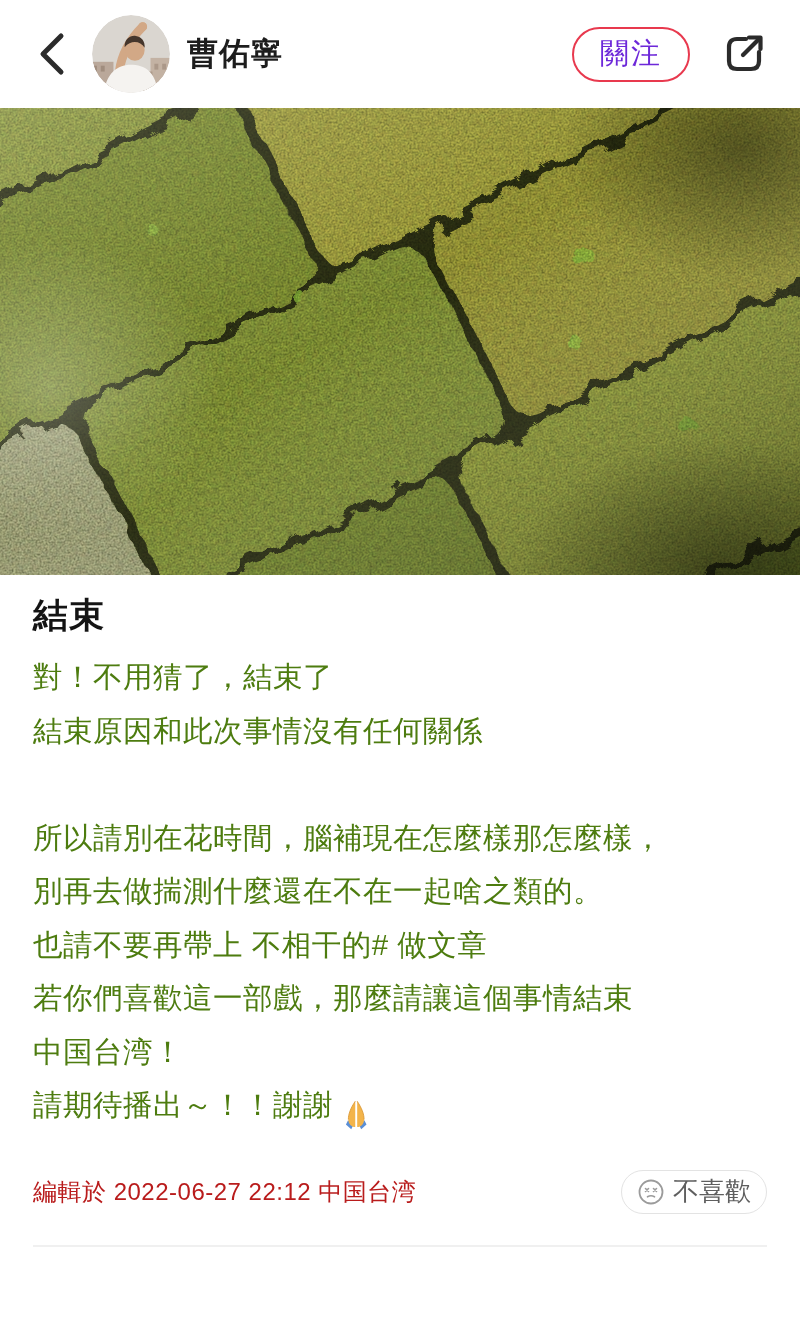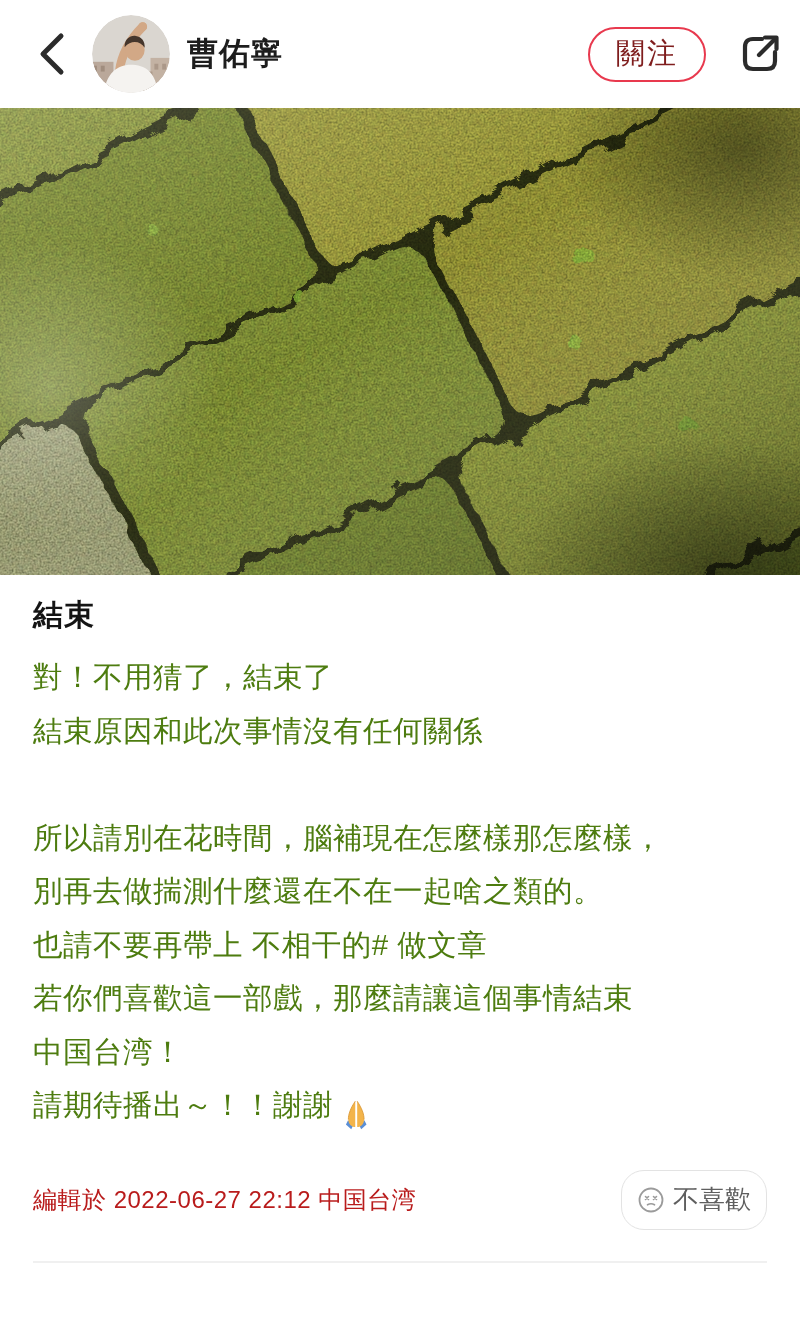--- a/index.html
+++ b/index.html
@@ -3,48 +3,48 @@
 <meta charset="utf-8">
 <style>
   * { box-sizing: border-box; }
   html,body { margin:0; padding:0; }
   body {
     width:800px; height:1328px; background:#ffffff; overflow:hidden;
     font-family:"Liberation Sans", sans-serif; position:relative;
   }
 
   
-  .header { display:flex; align-items:center; height:108px; padding:0 17px 0 36px; background:#fff; }
+  .header { display:flex; align-items:center; height:108px; padding:0 33px 0 36px; background:#fff; }
   .back-icon { width:30px; height:44px; flex:0 0 auto; cursor:pointer; }
   .avatar { width:78px; height:78px; border-radius:50%; overflow:hidden; margin-left:26px; flex:0 0 auto; }
   .avatar svg { display:block; }
   .username { margin-left:17px; font-size:31px; font-weight:600; color:#1d1d1d; letter-spacing:1px; white-space:nowrap; }
   .follow-btn {
     margin-left:auto; min-width:118px; height:55px; border:2.5px solid #e8394e; border-radius:28px;
-    color:#7f1d1d; font-size:29px; font-weight:500; letter-spacing:2px;
+    color:#6d28d9; font-size:29px; font-weight:500; letter-spacing:2px;
     display:flex; align-items:center; justify-content:center; background:#fff; cursor:pointer;
   }
   .share-icon { width:46px; height:46px; margin-left:31px; flex:0 0 auto; cursor:pointer; }
 
   
   .photo { width:800px; height:467px; display:block; background:#23260f; }
 
   
   .content { padding:0 33px; }
-  .post-title { font-size:30px; font-weight:700; color:#141414; margin-top:18px; line-height:44px; letter-spacing:1px; }
+  .post-title { font-size:35px; font-weight:700; color:#141414; margin-top:18px; line-height:44px; letter-spacing:1px; }
   .post-body { margin-top:13px; }
   .post-line { font-size:29.5px; color:#4d7c0f; line-height:53.5px; min-height:53.5px; letter-spacing:0.5px; }
   .line-flex { display:flex; align-items:flex-end; }
   .hands-icon { width:34px; height:34px; margin-left:6px; flex:0 0 auto; }
 
   
   .footer { display:flex; align-items:center; justify-content:space-between; margin-top:38px; padding:0 33px; }
   .timestamp { font-size:24px; color:#b91c1c; letter-spacing:0.5px; }
   .dislike-btn {
-    display:flex; align-items:center; gap:8px; height:60px; padding:0 15px;
+    display:flex; align-items:center; gap:8px; height:44px; padding:0 15px;
     border:1.5px solid #e3e3e3; border-radius:23px; background:#fff;
     color:#5f5f5f; font-size:26px; cursor:pointer; white-space:nowrap;
   }
   .dislike-face-icon { width:28px; height:28px; flex:0 0 auto; }
 
   .divider { height:2px; background:#f0f0f0; margin:31px 33px 0; }
 </style>
 </head>
 <body>
 

